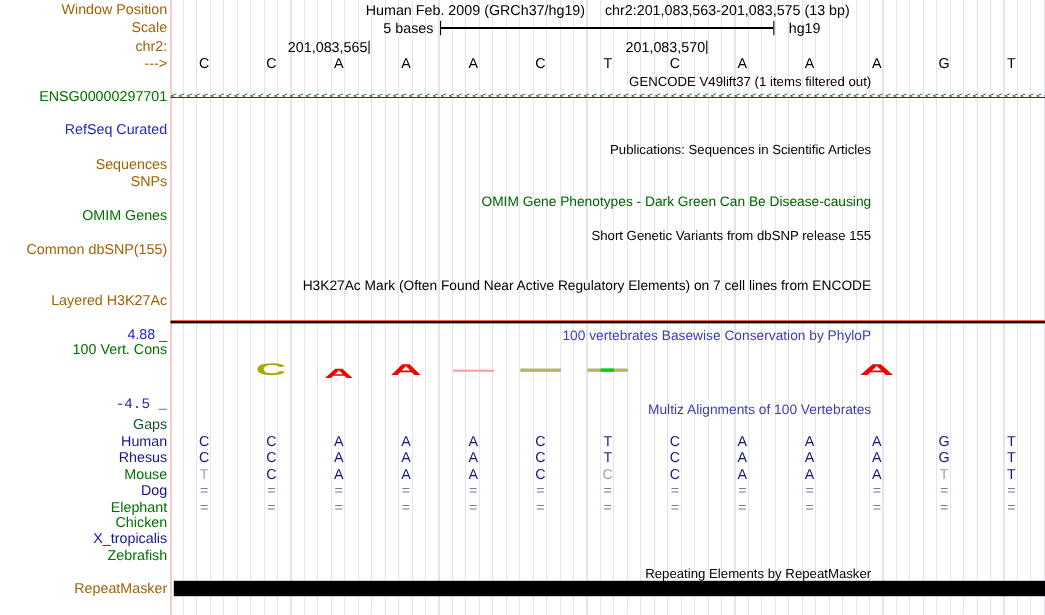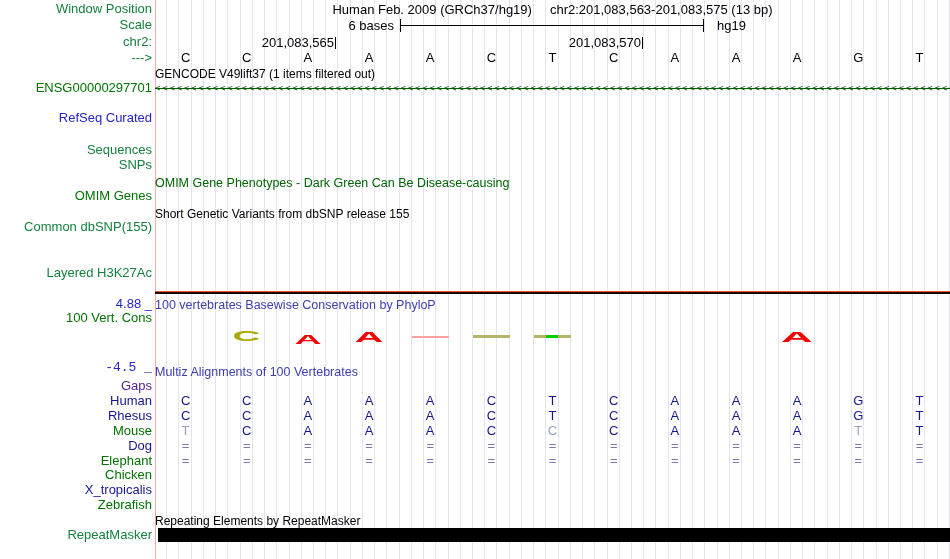--- a/index.html
+++ b/index.html
@@ -10,42 +10,42 @@
   .abs{position:absolute;}
   
   #grid{
     left:155px;top:0;width:795px;height:559px;
     background:repeating-linear-gradient(to right,transparent 0 11.23px,#e3e3f2 11.23px 12.23px);
   }
   
   #guideline{left:155px;top:0;width:1px;height:559px;background:#f7a8a8;}
   
   .llabel{right:798px;white-space:nowrap;font-size:13px;line-height:14px;text-align:right;}
-  .role-black{color:#15803d;}
+  .role-black{color:#a16207;}
   .role-blue{color:#2424c8;}
   .role-green{color:#007200;}
-  .role-orange{color:#4c1d95;}
+  .role-orange{color:#14532d;}
   .role-navy{color:#16168c;}
   
   #main-title{left:155px;top:2px;width:795px;text-align:center;font-size:13px;}
   #main-title .gap{display:inline-block;width:18px;}
   #scale-label{top:18px;right:556px;font-size:13px;white-space:nowrap;}
   #scale-ruler{left:400px;top:19px;width:302px;height:13px;
     border-left:1px solid #000;border-right:1px solid #000;
     background:linear-gradient(to bottom,transparent 6px,#000 6px 7px,transparent 7px);}
   #genome-label{left:717px;top:18px;font-size:13px;}
   .coord{position:absolute;top:35px;font-size:13px;white-space:nowrap;}
   .coord .tickbar{display:inline-block;width:1px;height:12px;background:#000;vertical-align:-2px;margin-left:1px;}
   #coord-1{right:614px;}
   #coord-2{right:307px;}
   
   #base-row{left:155px;top:50px;width:795px;height:14px;display:flex;font-size:13px;}
   #base-row span{flex:1;text-align:center;}
   
-  .ctitle{left:155px;width:637px;text-align:left;font-size:12px;white-space:nowrap;}
+  .ctitle{left:155px;width:637px;text-align:right;font-size:12px;white-space:nowrap;}
   .ctitle.big{font-size:12.5px;}
   .blue-title{color:#3d3dad;}
   .green-title{color:#006400;}
   
   #gene-line{left:155px;top:83px;width:795px;height:11px;overflow:hidden;
     font-family:"DejaVu Sans Mono",monospace;font-size:9px;line-height:11px;letter-spacing:1.8px;
     color:#005c00;white-space:nowrap;
     background:linear-gradient(to bottom,transparent 5px,#005c00 5px 6px,transparent 6px);}
   
   #h3k-line{left:155px;top:291px;width:795px;height:3px;
@@ -64,21 +64,21 @@
 </head>
 <body>
 
 <div id="browser">
   <div id="grid" class="abs"></div>
   <div id="guideline" class="abs"></div>
 
   <div id="main-title" class="abs">
     <span>Human Feb. 2009 (GRCh37/hg19)</span><span class="gap"></span><span>chr2:201,083,563-201,083,575 (13 bp)</span>
   </div>
-  <div id="scale-label" class="abs">6 bases</div>
+  <div id="scale-label" class="abs">5 bases</div>
   <div id="scale-ruler" class="abs"></div>
   <div id="genome-label" class="abs">hg19</div>
   <div id="coord-1" class="coord"><span>201,083,565</span><span class="tickbar"></span></div>
   <div id="coord-2" class="coord"><span>201,083,570</span><span class="tickbar"></span></div>
   <div id="base-row" class="abs">
       <span>C</span>
       <span>C</span>
       <span>A</span>
       <span>A</span>
       <span>A</span>
@@ -106,22 +106,24 @@
       <div class="llabel abs role-black" style="top: 266px;">Layered H3K27Ac</div>
       <div class="llabel abs role-blue" style="top: 297px;">4.88 _</div>
       <div class="llabel abs role-green" style="top: 311px;">100 Vert. Cons</div>
       <div class="llabel abs role-blue" style="top: 361px; font-family: Liberation Mono, monospace;">-4.5 _</div>
       <div class="llabel abs role-black" style="top: 528px;">RepeatMasker</div>
     </div>
 
   <div class="ctitle abs" style="top:67px">GENCODE V49lift37 (1 items filtered out)</div>
   <div id="gene-line" class="abs">&lt;&lt;&lt;&lt;&lt;&lt;&lt;&lt;&lt;&lt;&lt;&lt;&lt;&lt;&lt;&lt;&lt;&lt;&lt;&lt;&lt;&lt;&lt;&lt;&lt;&lt;&lt;&lt;&lt;&lt;&lt;&lt;&lt;&lt;&lt;&lt;&lt;&lt;&lt;&lt;&lt;&lt;&lt;&lt;&lt;&lt;&lt;&lt;&lt;&lt;&lt;&lt;&lt;&lt;&lt;&lt;&lt;&lt;&lt;&lt;&lt;&lt;&lt;&lt;&lt;&lt;&lt;&lt;&lt;&lt;&lt;&lt;&lt;&lt;&lt;&lt;&lt;&lt;&lt;&lt;&lt;&lt;&lt;&lt;&lt;&lt;&lt;&lt;&lt;&lt;&lt;&lt;&lt;&lt;&lt;&lt;&lt;&lt;&lt;&lt;&lt;&lt;&lt;&lt;&lt;&lt;&lt;&lt;&lt;&lt;&lt;&lt;</div>
 
+  <div class="ctitle abs" style="top:129px">Publications: Sequences in Scientific Articles</div>
   <div class="ctitle big green-title abs" style="top:176px">OMIM Gene Phenotypes - Dark Green Can Be Disease-causing</div>
   <div class="ctitle abs" style="top:207px">Short Genetic Variants from dbSNP release 155</div>
+  <div class="ctitle big abs" style="top:253px">H3K27Ac Mark (Often Found Near Active Regulatory Elements) on 7 cell lines from ENCODE</div>
   <div id="h3k-line" class="abs"></div>
   <div class="ctitle big blue-title abs" style="top:298px">100 vertebrates Basewise Conservation by PhyloP</div>
 
   <div id="cons-logo">
       <div class="logo-item" style="left: 229.225px; top: 328px; width: 35px; height: 14px;"><svg width="35" height="14" viewBox="0 0 10 10" preserveAspectRatio="none">
           <text x="5" y="9.3" text-anchor="middle" font-size="11" font-weight="bold" font-family="Liberation Sans,sans-serif" fill="#a8a800">C</text>
         </svg></div>
       <div class="logo-item" style="left: 290.875px; top: 331px; width: 34px; height: 11px;"><svg width="34" height="11" viewBox="0 0 10 10" preserveAspectRatio="none">
           <text x="5" y="9.3" text-anchor="middle" font-size="11" font-weight="bold" font-family="Liberation Sans,sans-serif" fill="#f20000">A</text>
         </svg></div>

